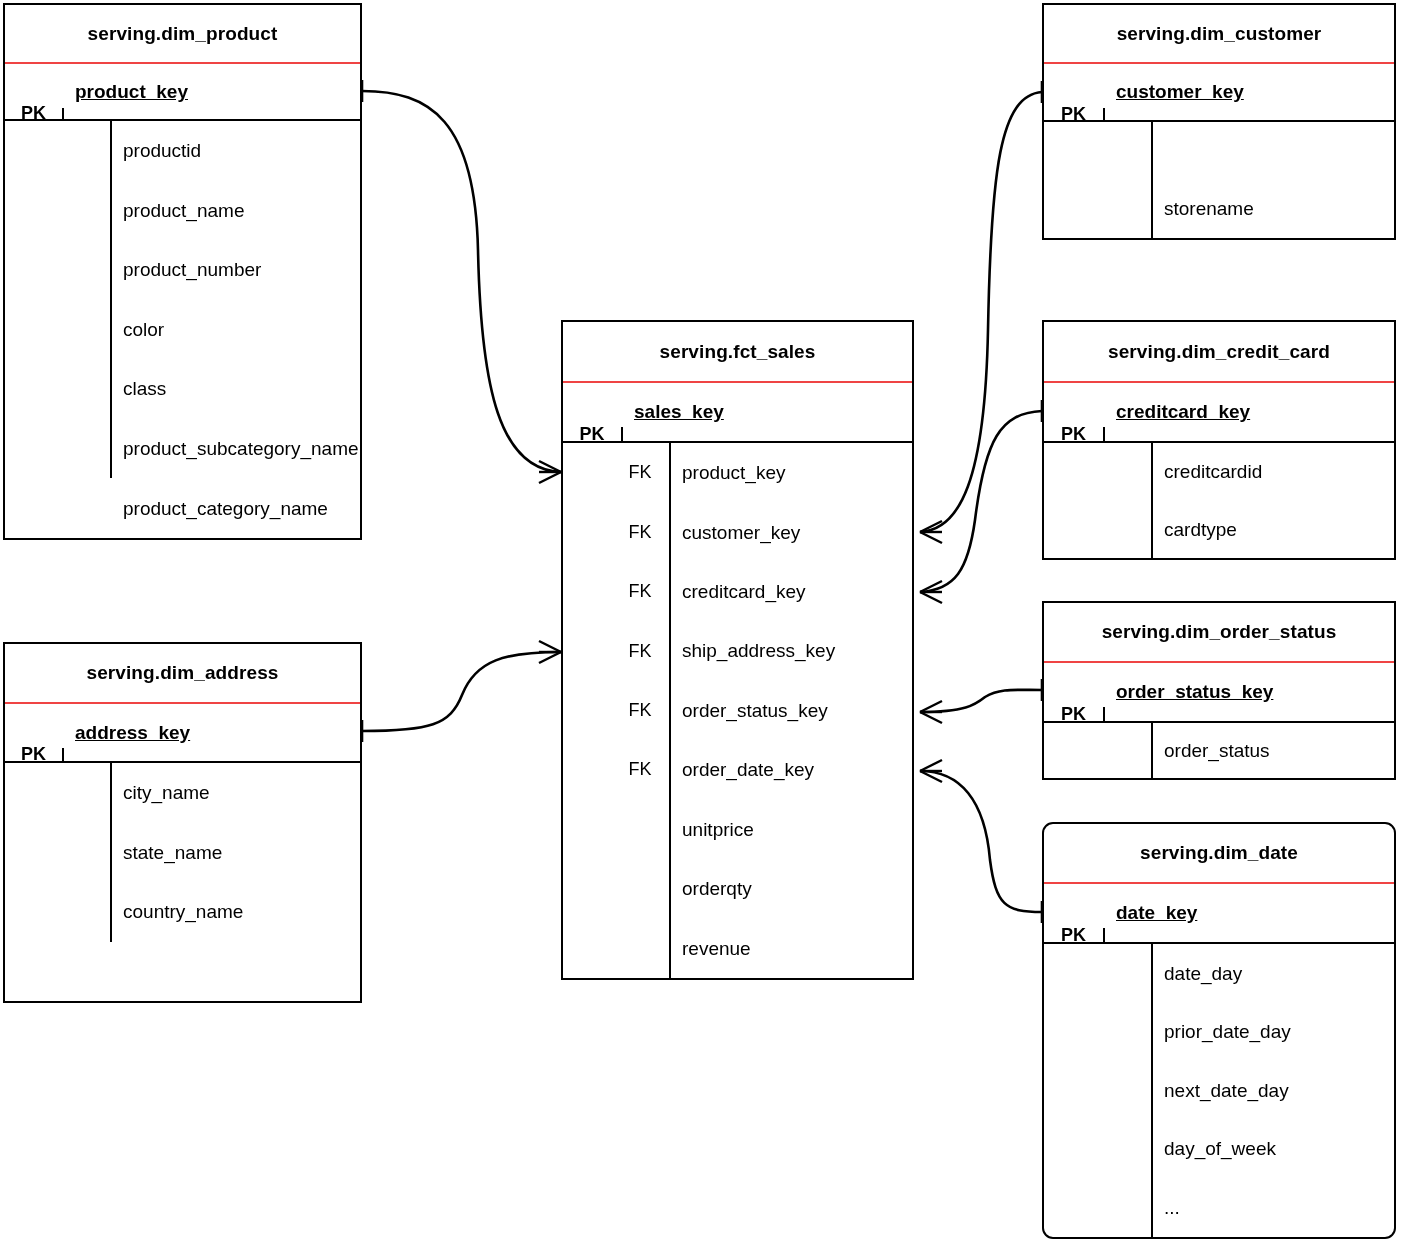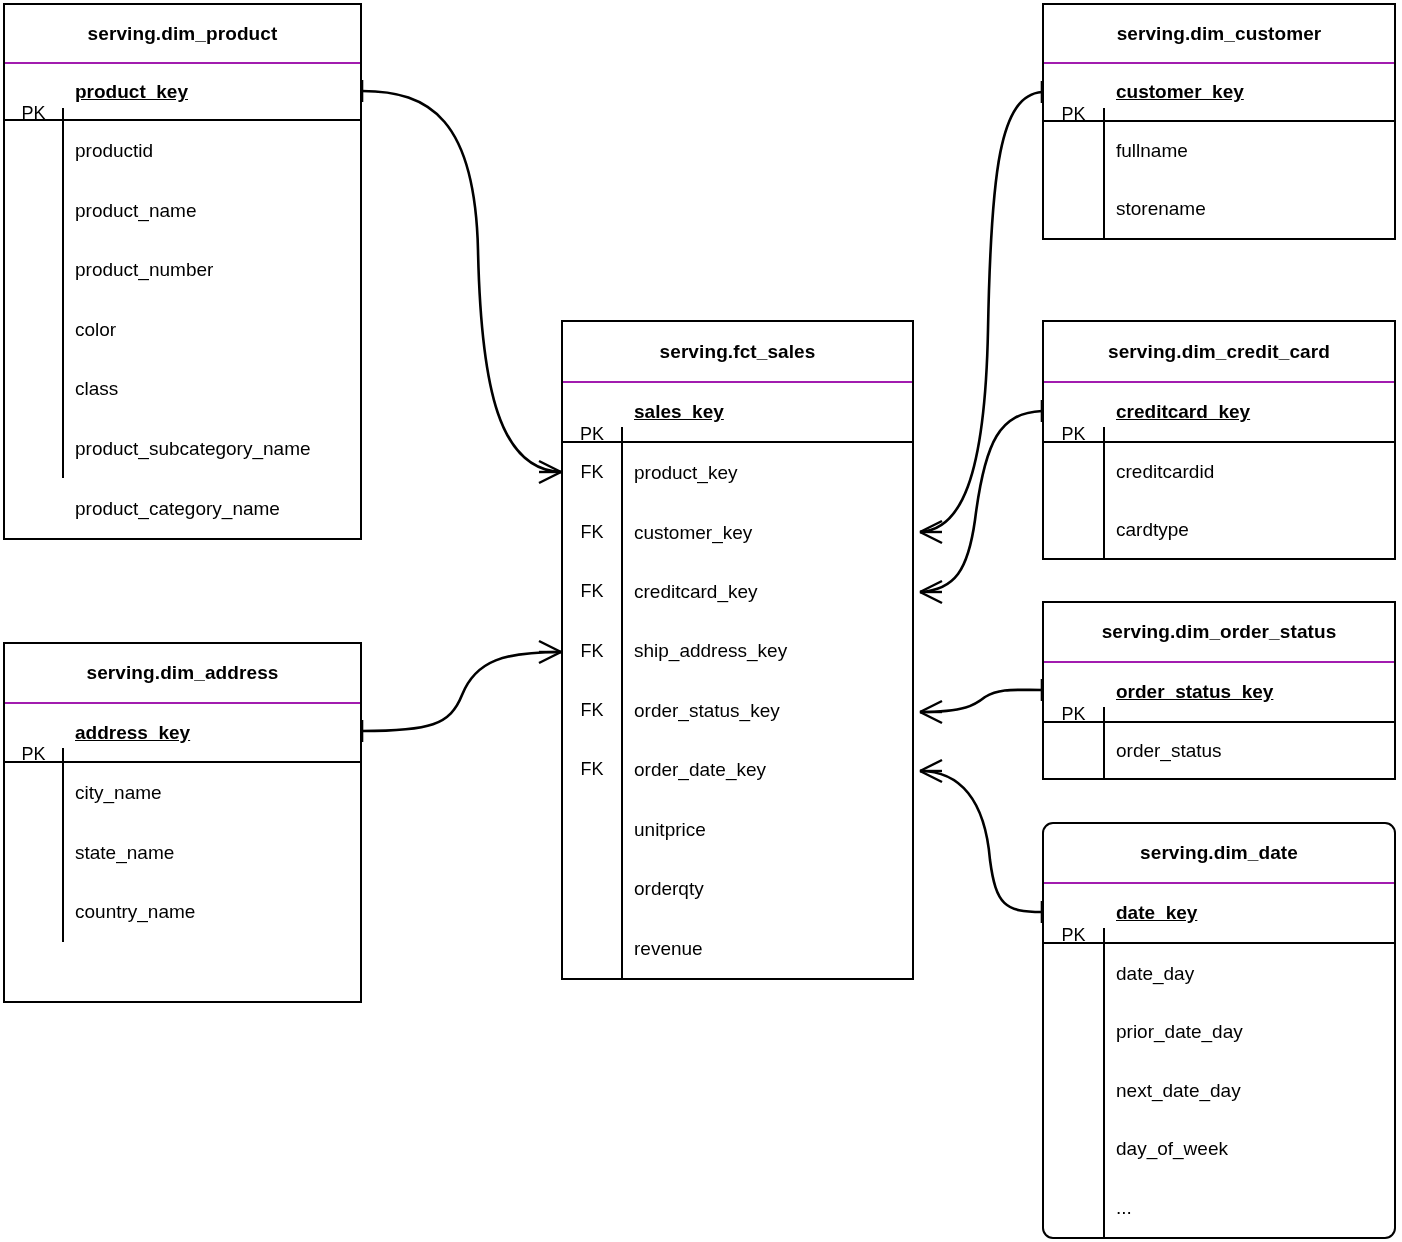--- a/index.html
+++ b/index.html
@@ -16,48 +16,48 @@
     position:absolute;
     border:2px solid #000;
     box-sizing:border-box;
     background:#fff;
     z-index:2;
   }
   .ent-title{
     box-sizing:border-box;
     display:flex;align-items:center;justify-content:center;
     font-weight:bold;font-size:19px;letter-spacing:.1px;
-    border-bottom:2px solid #a21caf;
+    border-bottom:2px solid #ef4444;
     text-align:right;
   }
   .attr-row{
     box-sizing:border-box;
     display:flex;align-items:stretch;
     width:100%;
   }
   .attr-row.pkrow{border-bottom:2px solid #000;}
   .keycell{
     box-sizing:border-box;
     display:flex;align-items:center;justify-content:center;
     font-size:18px;
     flex:0 0 auto;
     border-right:2px solid #000;
   }
-  .keycell.pk{font-weight:normal;margin-top:44px;}
+  .keycell.pk{font-weight:bold;margin-top:44px;}
   .namecell{
     box-sizing:border-box;
     display:flex;align-items:center;
     padding-left:11px;
     font-size:19px;
     flex:1 1 auto;
     line-height:1.12;
   }
   .namecell.key{font-weight:bold;text-decoration:underline;}
   .namecell.wrap{white-space:normal;}
-  .body-block{box-sizing:border-box;width:100%;}
+  .body-block{box-sizing:border-box;width:100%;padding-left:48px;}
 </style>
 </head>
 <body>
 
 <div id="canvas">
   <svg id="wires" viewBox="0 0 1402 1242" xmlns="http://www.w3.org/2000/svg">
       <g>
         <path d="M362,91 C430,91 475,120 478,250 C481,390 500,470 561,472" fill="none" stroke="#000000" stroke-width="2.6"></path>
         <line x1="362" y1="80" x2="362" y2="102" stroke="#000000" stroke-width="2.6"></line>
         <line x1="561" y1="472" x2="539" y2="461" stroke="#000000" stroke-width="2.4"></line>
@@ -205,21 +205,20 @@
     </div>
     <div class="entity" style="left: 1042px; top: 3px; width: 354px; height: 237px;">
       <div class="ent-title" style="height: 59px;">serving.dim_customer</div>
       <div class="attr-row pkrow" style="height: 58px;">
         <div class="keycell pk" style="flex-basis: 61px;">PK</div>
         <div class="namecell key">customer_key</div>
       </div>
       <div class="body-block" style="height: 116px;">
         <div class="attr-row" style="height: 58px;">
           <div class="keycell" style="flex-basis: 61px;"></div>
-          <div class="namecell">fullname</div>
         </div>
         <div class="attr-row" style="height: 58px;">
           <div class="keycell" style="flex-basis: 61px;"></div>
           <div class="namecell">storename</div>
         </div>
       </div>
     </div>
     <div class="entity" style="left: 1042px; top: 320px; width: 354px; height: 240px;">
       <div class="ent-title" style="height: 61px;">serving.dim_credit_card</div>
       <div class="attr-row pkrow" style="height: 60px;">

